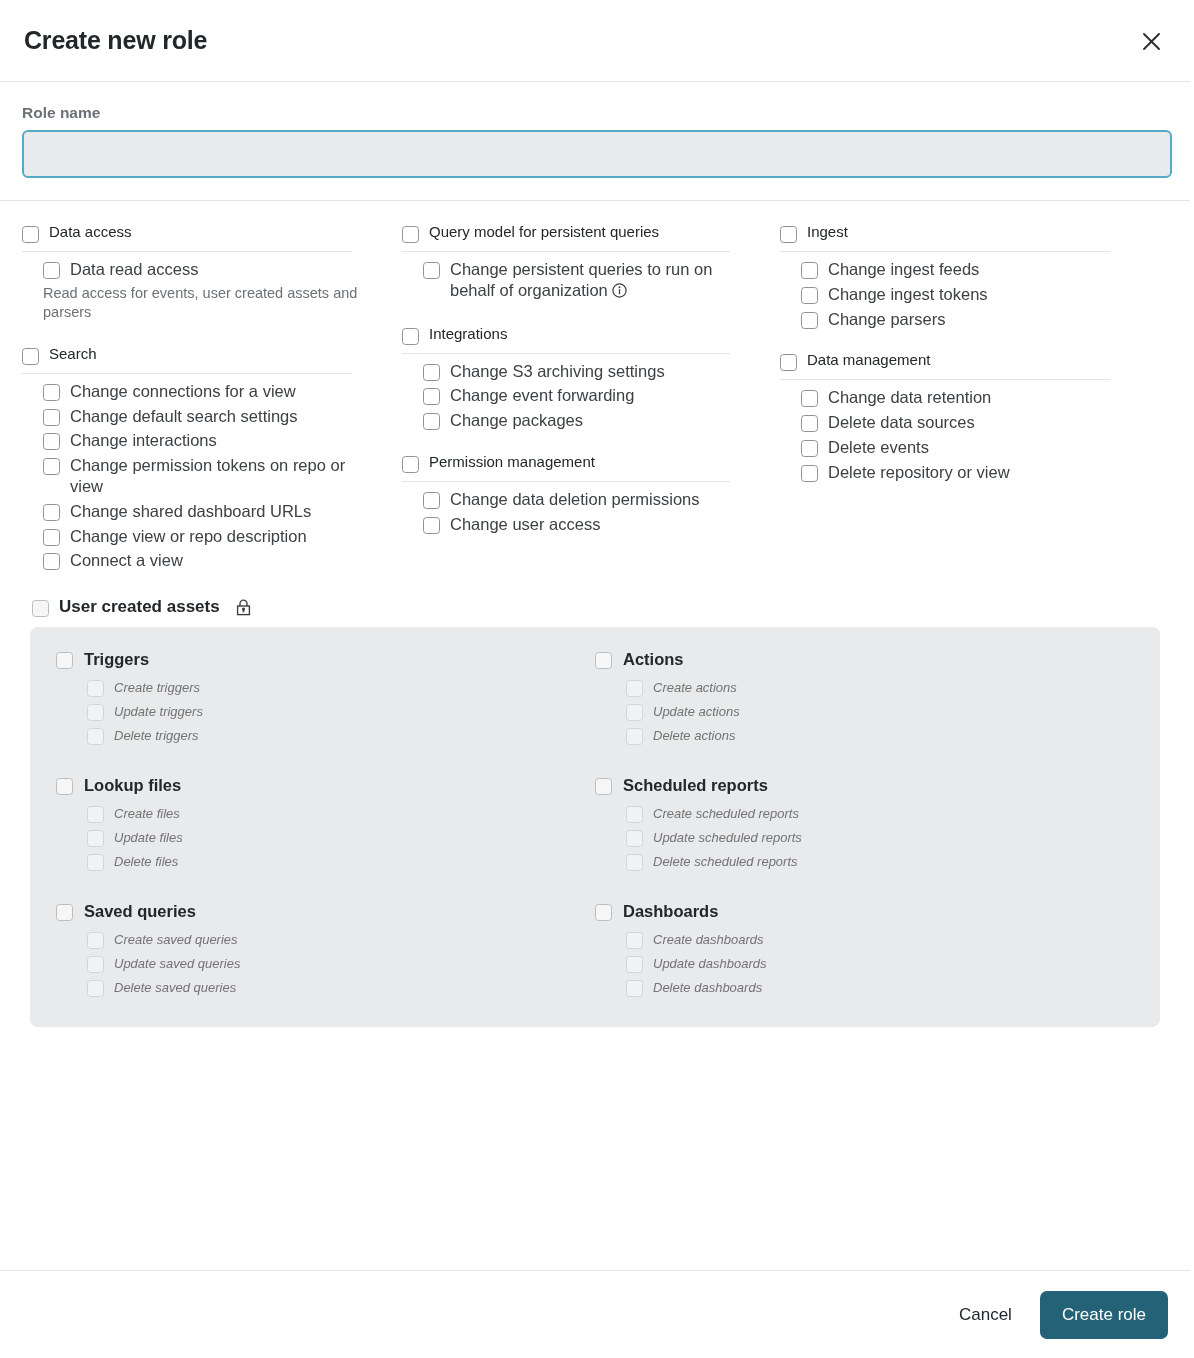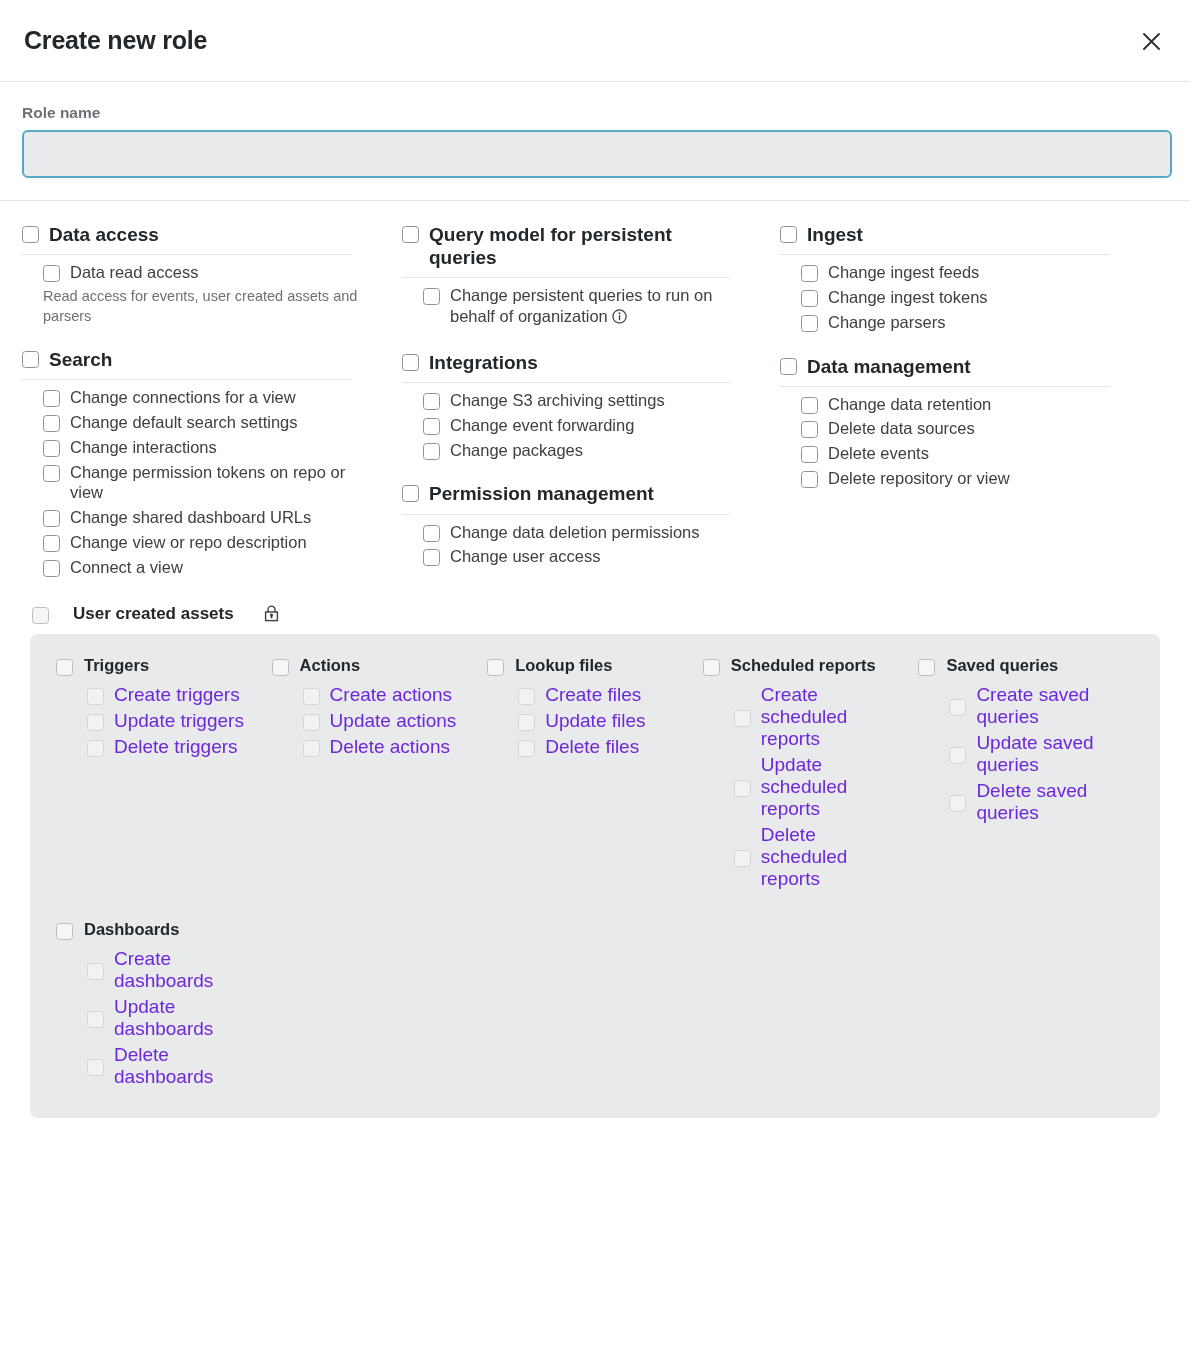--- a/index.html
+++ b/index.html
@@ -73,21 +73,21 @@
   .perm-col { padding-right: 20px; }
 
   .group { margin-bottom: 22px; }
   .group-head {
     display: flex; align-items: flex-start; gap: 10px;
     padding-bottom: 8px;
     border-bottom: 1px solid #e3e5e8;
     margin-right: 30px;
   }
   .group-head .g-label {
-    font-size: 19px; font-weight: bold; color: #22272b; line-height: 1.22;
+    font-size: 15px; font-weight: normal; color: #22272b; line-height: 1.22;
   }
   .group-items { padding-top: 7px; margin-left: 21px; }
 
   .item {
     display: flex; align-items: flex-start; gap: 10px;
     margin-bottom: 4px;
   }
   .item .i-label {
     font-size: 16.5px; color: #3c4145; line-height: 1.26;
   }
@@ -106,53 +106,53 @@
     margin-top: 3px;
     cursor: pointer; display: inline-block;
   }
   .cb.head-cb { margin-top: 3px; }
   .cb.disabled {
     border-color: #d2d5d8; background: #f1f2f3; cursor: default;
   }
 
   
   .uca-head {
-    display: flex; align-items: center; gap: 24px;
+    display: flex; align-items: center; gap: 10px;
     margin: 4px 0 10px 10px;
   }
   .uca-head .u-label {
     font-size: 17px; font-weight: bold; color: #22272b;
   }
   .lock-ic { margin-left: 6px; display: inline-flex; }
 
   .uca-panel {
     background: #e9eaeb;
     border-radius: 8px;
     padding: 22px 26px 26px 26px;
     margin: 0 8px;
   }
   .uca-grid {
     display: grid;
-    grid-template-columns: 1fr 1fr 1fr 1fr 1fr;
+    grid-template-columns: 1fr 1fr;
     row-gap: 26px;
   }
   .asset-block { position: relative; padding-right: 24px; }
   .asset-head {
     display: flex; align-items: center; gap: 11px;
     margin-bottom: 8px;
   }
   .asset-head .a-label {
     font-size: 16.5px; font-weight: bold; color: #22272b;
   }
   .asset-sub {
     display: flex; align-items: center; gap: 10px;
     margin: 0 0 4px 31px;
   }
   .asset-sub .s-label {
-    font-size: 19px; color: #6d28d9;
+    font-size: 13px; color: #737373; font-style: italic;
   }
   .cb-uca {
     background: #f6f6f7; border-color: #b9bec2;
   }
 
   
   .dlg-footer {
     height: 88px; min-height: 88px;
     border-top: 1px solid #e3e5e8;
     display: flex; align-items: center; justify-content: flex-end;
@@ -469,14 +469,18 @@
             </div>
             <div class="asset-sub">
               <span class="cb disabled"></span>
               <span class="s-label">Delete dashboards</span>
             </div>
           </div>
         </div>
     </div>
   </div>
 
+  <div class="dlg-footer">
+    <button class="btn-cancel">Cancel</button>
+    <button class="btn-primary">Create role</button>
+  </div>
 
 </div>
 
 </body></html>

